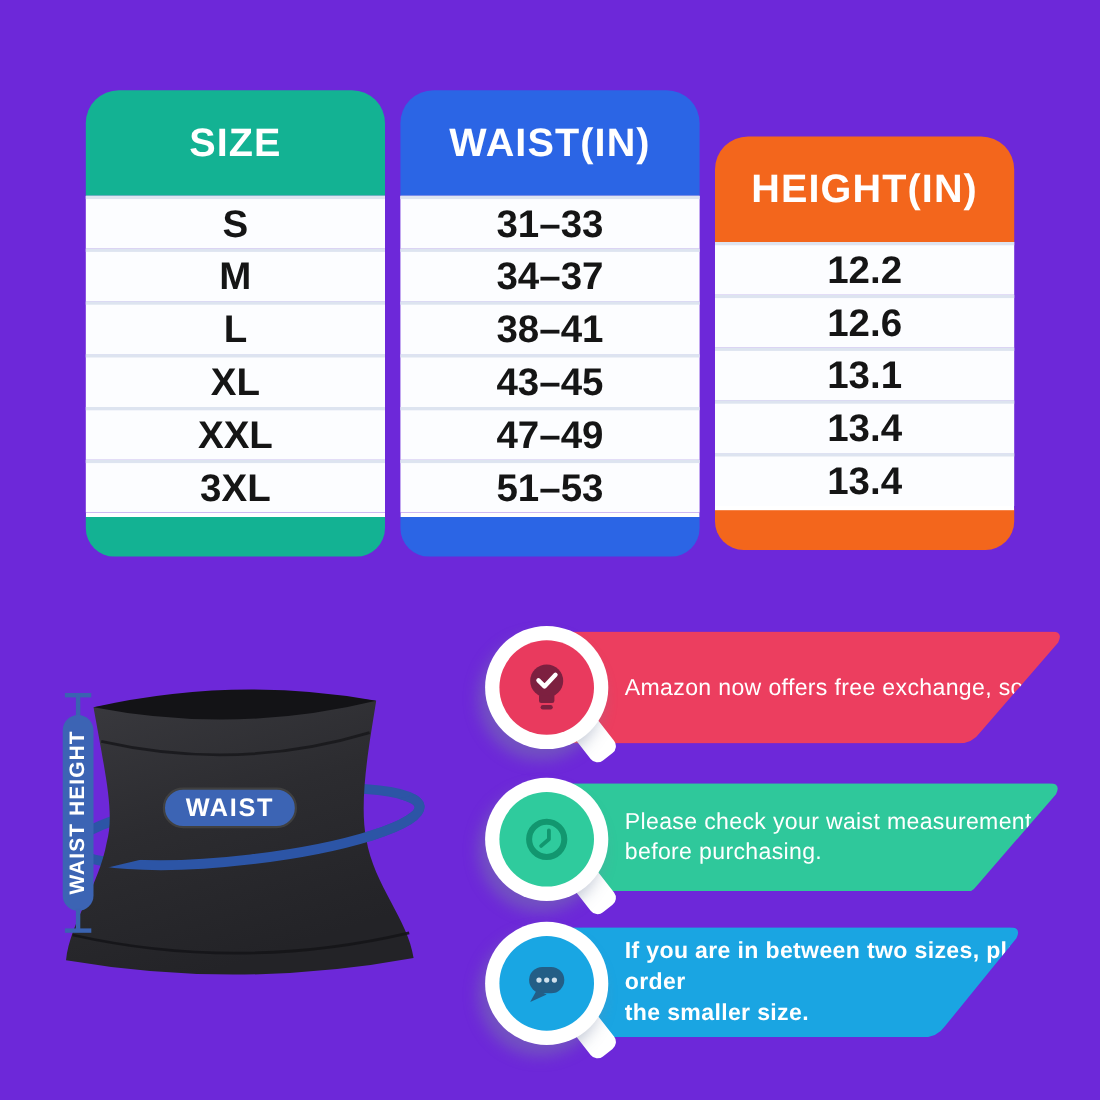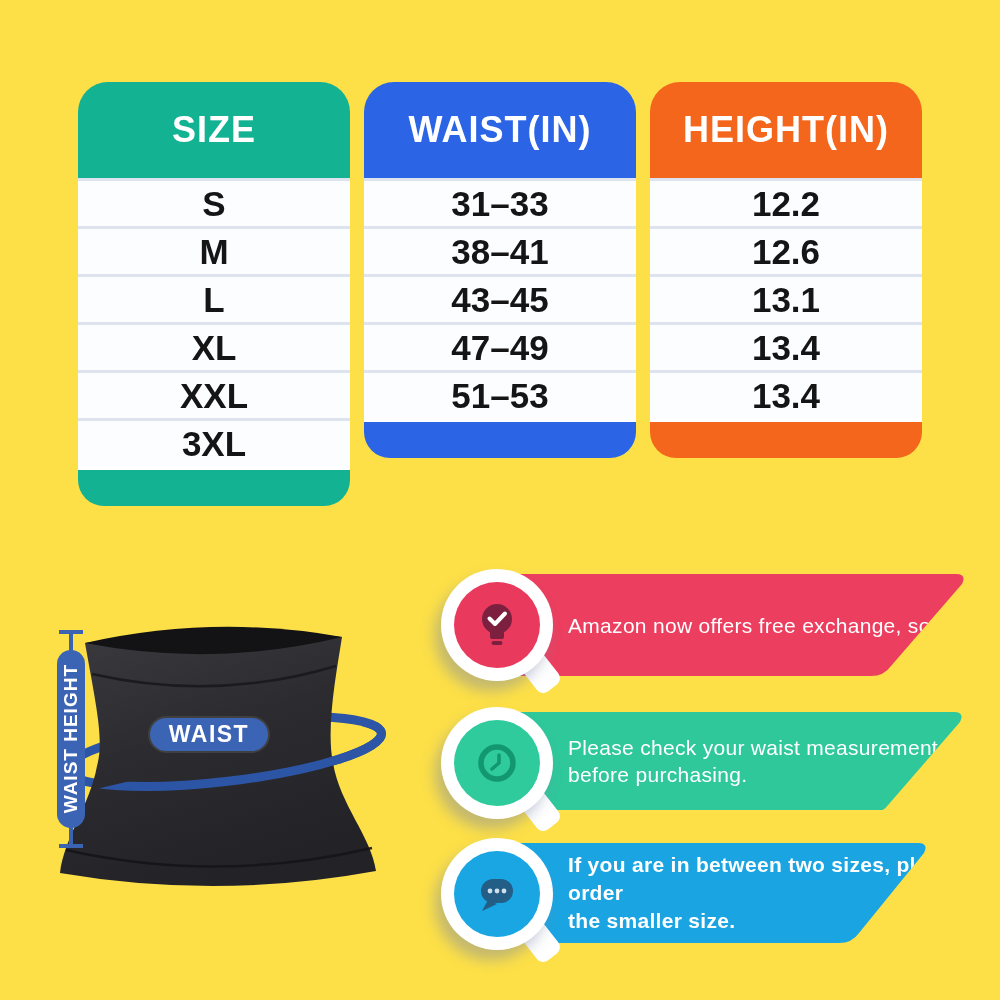--- a/index.html
+++ b/index.html
@@ -1,24 +1,24 @@
 <!DOCTYPE html>
 <html><head>
 <meta charset="utf-8">
 <style>
   html,body{margin:0;padding:0;}
   .page{
     position:relative;width:1000px;height:1000px;overflow:hidden;
-    background:#fde047;font-family:"Liberation Sans",sans-serif;
+    background:#6d28d9;font-family:"Liberation Sans",sans-serif;
   }
   
   .col{position:absolute;top:82px;width:272px;}
   .col.c1{left:78px;}
   .col.c2{left:364px;}
-  .col.c3{left:650px;}
+  .col.c3{left:650px;margin-top:42px;}
   .col-header{
     height:96px;border-radius:30px 30px 0 0;
     display:flex;align-items:center;justify-content:center;
     color:#fff;font-size:36px;font-weight:bold;letter-spacing:1px;
   }
   .c1 .col-header,.c1 .col-footer{background:#13b293;}
   .c2 .col-header,.c2 .col-footer{background:#2b65e5;}
   .c3 .col-header,.c3 .col-footer{background:#f3661c;}
   .col-cell{
     height:45px;background:#fcfdff;border-top:3px solid #dde4f0;
@@ -92,20 +92,21 @@
       <div class="col-cell">L</div>
       <div class="col-cell">XL</div>
       <div class="col-cell">XXL</div>
       <div class="col-cell">3XL</div>
       <div class="col-footer"></div>
     </div>
 
     <div class="col c2">
       <div class="col-header">WAIST(IN)</div>
       <div class="col-cell">31–33</div>
+      <div class="col-cell">34–37</div>
       <div class="col-cell">38–41</div>
       <div class="col-cell">43–45</div>
       <div class="col-cell">47–49</div>
       <div class="col-cell">51–53</div>
       <div class="col-footer"></div>
     </div>
 
     <div class="col c3">
       <div class="col-header">HEIGHT(IN)</div>
       <div class="col-cell">12.2</div>

